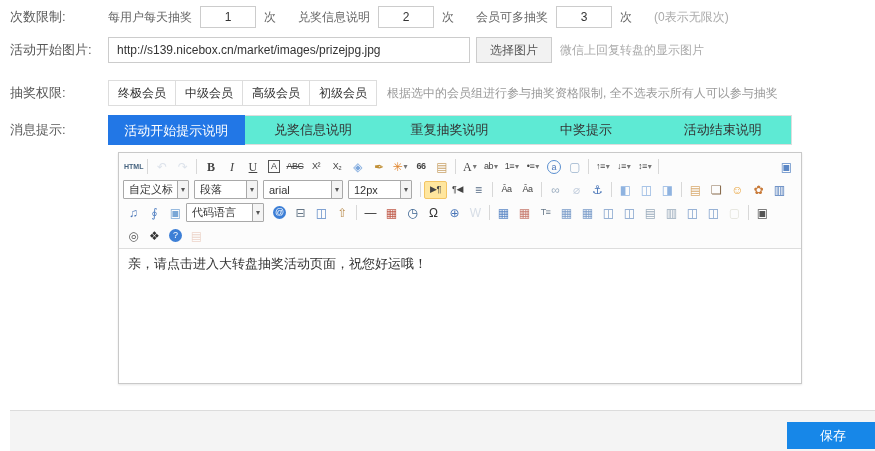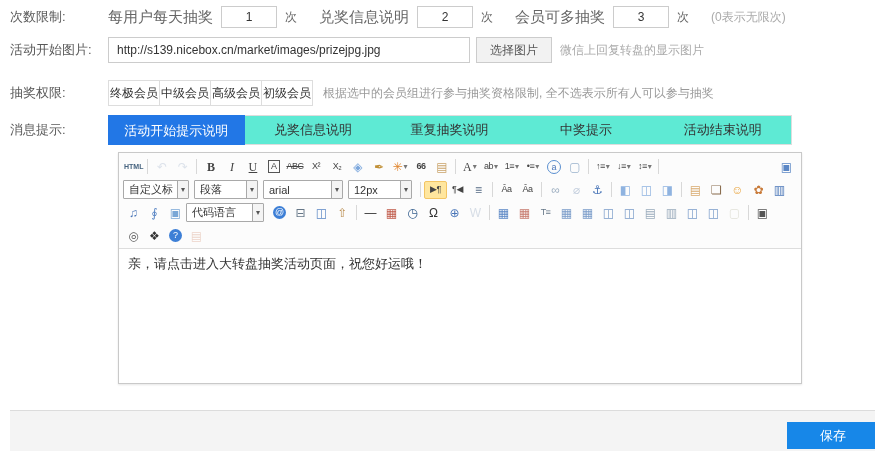--- a/index.html
+++ b/index.html
@@ -12,36 +12,36 @@
   .frow{position:absolute;left:0;display:flex;align-items:center;}
   .flabel{width:108px;padding-left:10px;box-sizing:border-box;color:#595959;font-size:13px;flex:none;}
   .row1{top:4px;height:26px;}
   .row2{top:36px;height:28px;}
   .row3{top:79px;height:28px;}
   .row4{top:115px;height:30px;align-items:flex-start;}
   .row4 .flabel{line-height:30px;}
 
   
   #limits-fields{display:flex;align-items:center;}
-  .fld-label{color:#666;font-size:15px;margin-right:8px;}
+  .fld-label{color:#666;font-size:12px;margin-right:8px;}
   .counter{width:56px;height:22px;border:1px solid #ccc;box-sizing:border-box;text-align:center;
     font-size:12px;color:#333;font-family:inherit;}
   .unit{color:#666;font-size:12px;margin:0 22px 0 8px;}
   .hint{color:#aaa;font-size:12px;}
 
   
   .url-input{width:362px;height:26px;border:1px solid #ccc;box-sizing:border-box;padding:0 8px;
     font-size:12px;color:#333;font-family:inherit;}
   .choose-btn{margin-left:6px;height:26px;padding:0 13px;background:#f2f2f2;border:1px solid #ccc;
     color:#555;font-size:12px;font-family:inherit;cursor:pointer;}
   .img-hint{margin-left:8px;color:#aaa;font-size:12px;}
 
   
   #perm-group{display:flex;}
-  .perm-btn{height:26px;padding:0 1px;background:#fff;border:1px solid #ddd;margin-left:-1px;
+  .perm-btn{height:26px;padding:0 9px;background:#fff;border:1px solid #ddd;margin-left:-1px;
     color:#333;font-size:12px;font-family:inherit;cursor:pointer;text-align:center;}
   .perm-btn:first-child{margin-left:0;}
   .perm-hint{margin-left:10px;color:#999;font-size:12px;line-height:26px;}
 
   
   #msg-tabs{width:684px;height:30px;border:1px solid #ddd;box-sizing:border-box;display:flex;background:#5eead4;}
   .msg-tab{flex:1;text-align:center;line-height:28px;font-size:13px;color:#333;cursor:pointer;}
   .msg-tab.active{background:var(--tab-active,#2277e6);color:#fff;line-height:30px;margin:-1px 0 -1px -1px;padding-top:1px;}
 
   

